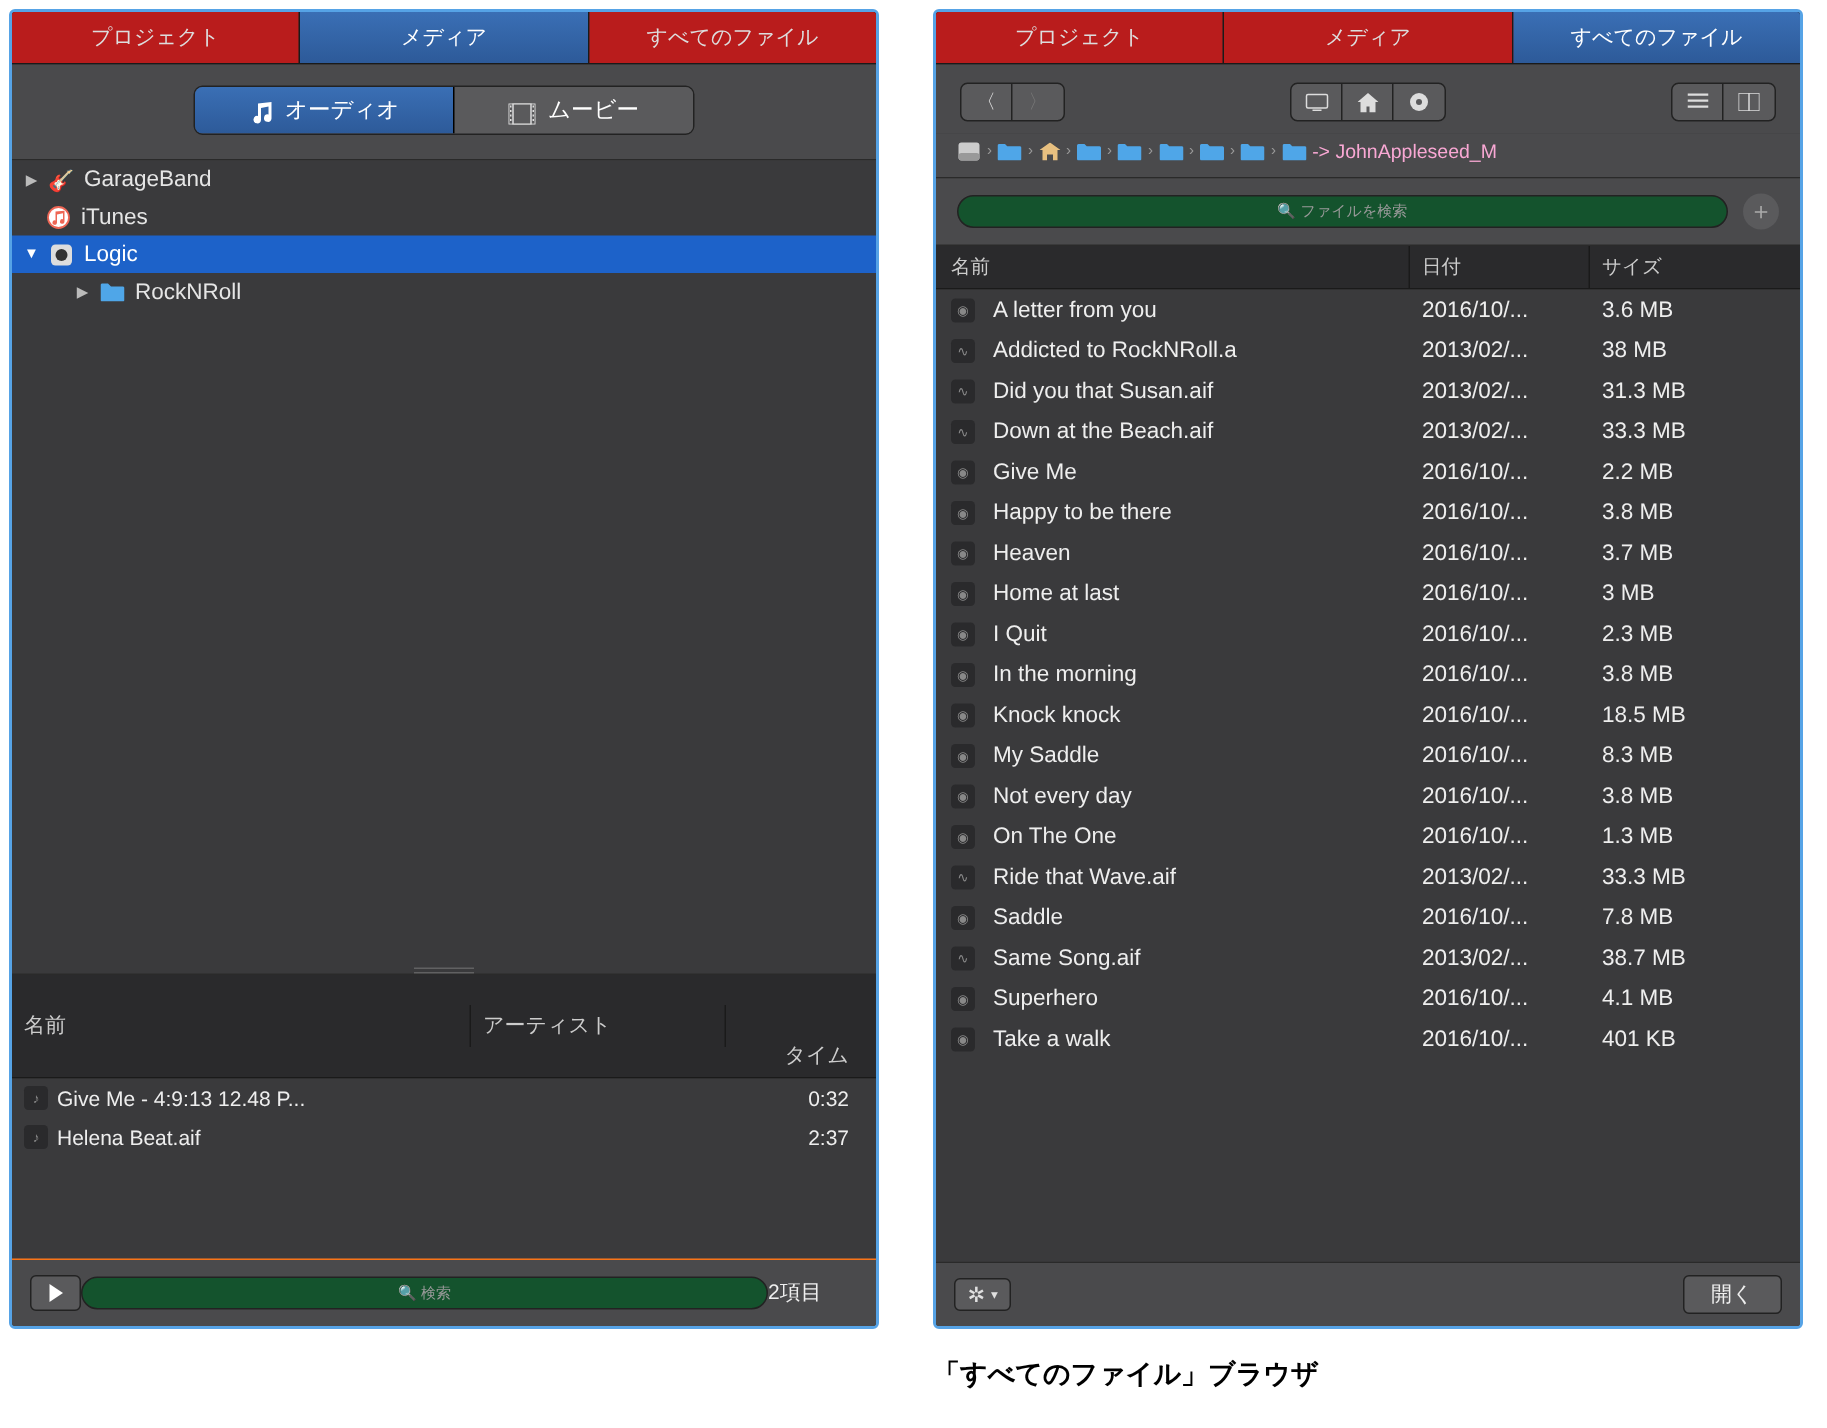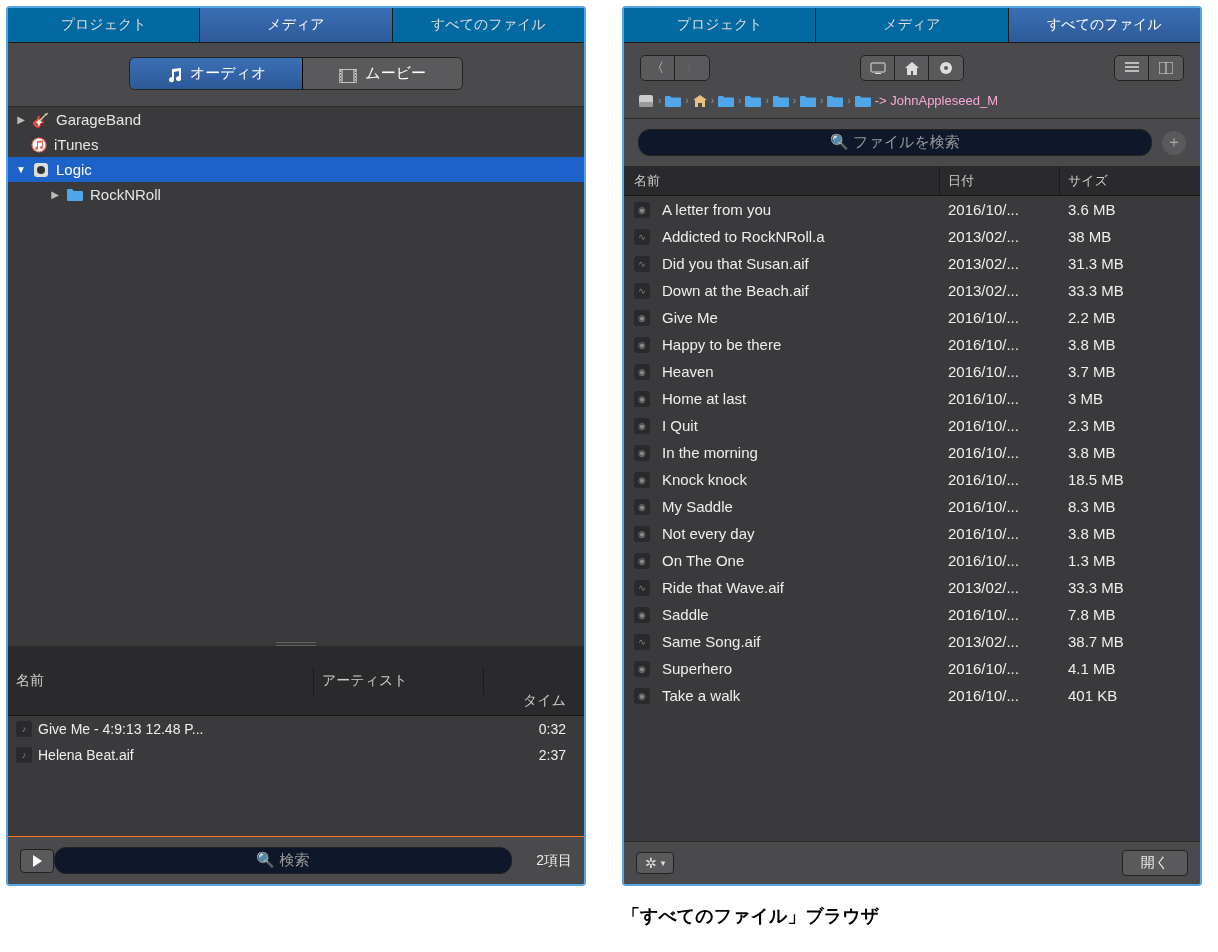--- a/index.html
+++ b/index.html
@@ -23,21 +23,21 @@
   .tabs {
     display: flex;
     background: #2a2a2c;
     border-bottom: 1px solid #1a1a1a;
   }
   .tab {
     flex: 1;
     text-align: center;
     padding: 8px 4px;
     font-size: 14px;
-    background: #0369a1;
+    background: #b91c1c;
     border-right: 1px solid #1a1a1a;
     cursor: pointer;
     color: #ddd;
   }
   .tab:last-child { border-right: none; }
   .tab.active {
     background: linear-gradient(#3a6fb5, #2d5a99);
     color: #fff;
   }
 
@@ -133,29 +133,29 @@
   .play-btn {
     width: 34px; height: 24px;
     background: #5a5a5c;
     border: 1px solid #222;
     border-radius: 4px;
     display: flex; align-items: center; justify-content: center;
     cursor: pointer;
   }
   .search {
     flex: 1;
-    background: #0f172a;
+    background: #14532d;
     border: 1px solid #222;
     border-radius: 12px;
     padding: 3px 12px;
     color: #999;
     text-align: center;
-    font-size: 15px;
-  }
-  .count { color: #eee; font-size: 14px; min-width: 60px; text-align: right; }
+    font-size: 10px;
+  }
+  .count { color: #eee; font-size: 14px; min-width: 60px; }
 
   
   .toolbar {
     display: flex;
     align-items: center;
     padding: 12px 16px 8px;
     background: #4a4a4c;
     gap: 8px;
   }
   .btn-group {

